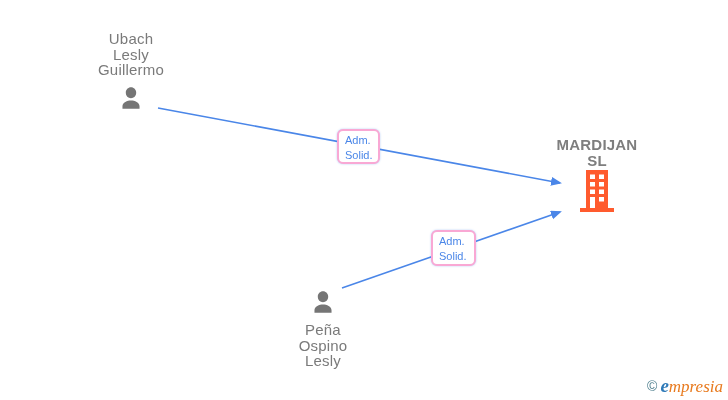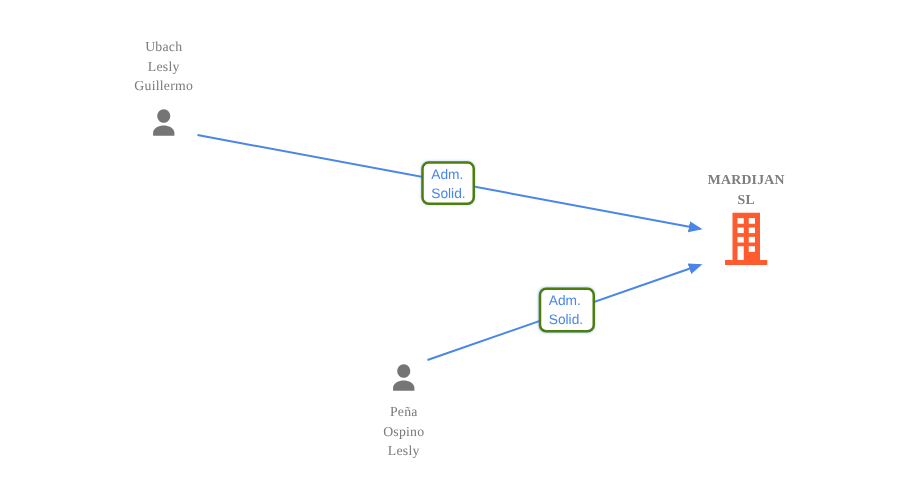--- a/index.html
+++ b/index.html
@@ -6,29 +6,29 @@
   #canvas{
     position:relative;
     width:728px;height:400px;
     background:#ffffff;
     font-family:"Liberation Sans", sans-serif;
     overflow:hidden;
   }
   svg.edges{position:absolute;left:0;top:0;z-index:1;}
   .node{position:absolute;z-index:2;text-align:center;cursor:pointer;}
   .node-label{
-    color:#7a7a7a;font-size:11px;line-height:15.5px;
-    letter-spacing:.2px;white-space:pre-line;font-family:Liberation Serif, serif;
+    color:#7a7a7a;font-size:15px;line-height:15.5px;
+    letter-spacing:.2px;white-space:pre-line;
   }
   .company .node-label{font-weight:bold;color:#7e7e7e;}
   .icon-wrap{display:inline-block;}
   .edge-label{
     position:absolute;z-index:3;
     background:#ffffff;
-    border:2px solid #4d7c0f;
+    border:2px solid #f9a8d4;
     border-radius:6px;
     box-shadow:0 0 2px rgba(74,134,232,.45);
     color:#4a86e8;
     font-size:11px;line-height:15px;
     padding:2px 4px 2px 6px;
     text-align:left;
     box-sizing:border-box;
     cursor:pointer;
   }
   .watermark{
@@ -95,14 +95,15 @@
         <path fill="#757575" d="M12 12.2c2.2 0 3.9-1.8 3.9-4.1S14.2 4 12 4 8.1 5.8 8.1 8.1s1.7 4.1 3.9 4.1zm0 1.6c-2.8 0-6.4 1.5-6.4 4.4V20h12.8v-1.8c0-2.9-3.6-4.4-6.4-4.4z"></path>
       </svg>
     </span>
     <div class="node-label"><span>Peña</span><br><span>Ospino</span><br><span>Lesly</span></div>
   </div>
 
   <div class="edge-label" style="left:337px;top:129px;width:43px;height:35px;"><span>Adm.</span><br><span>Solid.</span></div>
 
   <div class="edge-label" style="left:431px;top:230px;width:45px;height:36px;"><span>Adm.</span><br><span>Solid.</span></div>
 
+  <a class="watermark" href="#"><span class="copy">©</span><span class="brand-e">e</span><span class="brand-rest">mpresia</span></a>
 
 </div>
 
 </body></html>

